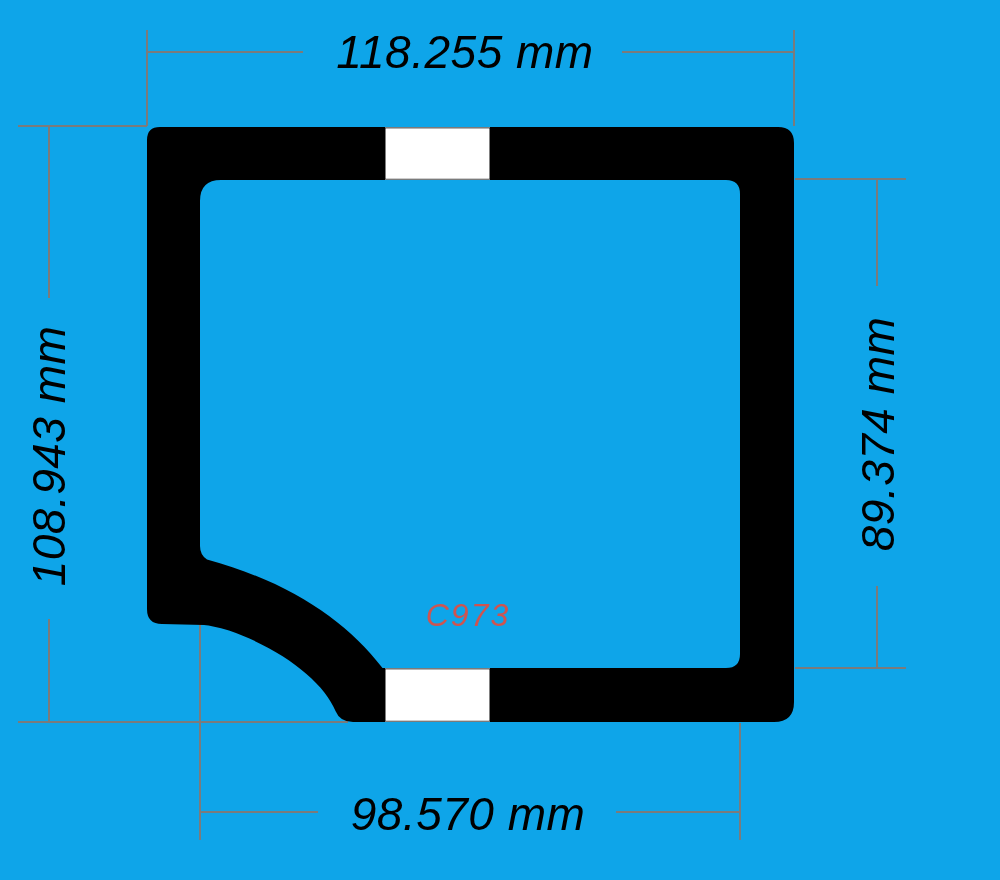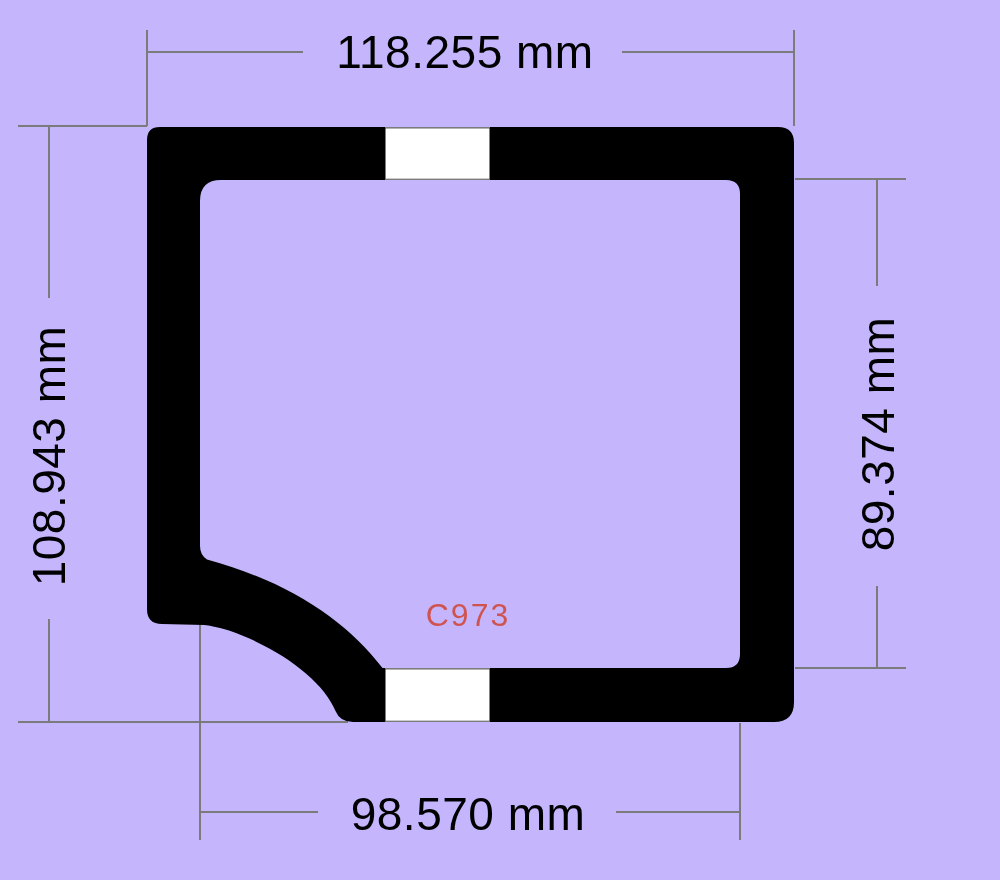--- a/index.html
+++ b/index.html
@@ -4,22 +4,23 @@
 <style>
   html, body {
     margin: 0;
     padding: 0;
     background: #ffffff;
   }
   .canvas {
     position: relative;
     width: 1000px;
     height: 880px;
-    background: #c4b5fd;
+    background: #0ea5e9;
     overflow: hidden;
+    font-style: italic;
   }
   svg text {
     font-family: "Liberation Sans", sans-serif;
   }
   .dim-text {
     font-size: 46px;
     letter-spacing: 0.5px;
   }
   .part-text {
     font-size: 32px;

